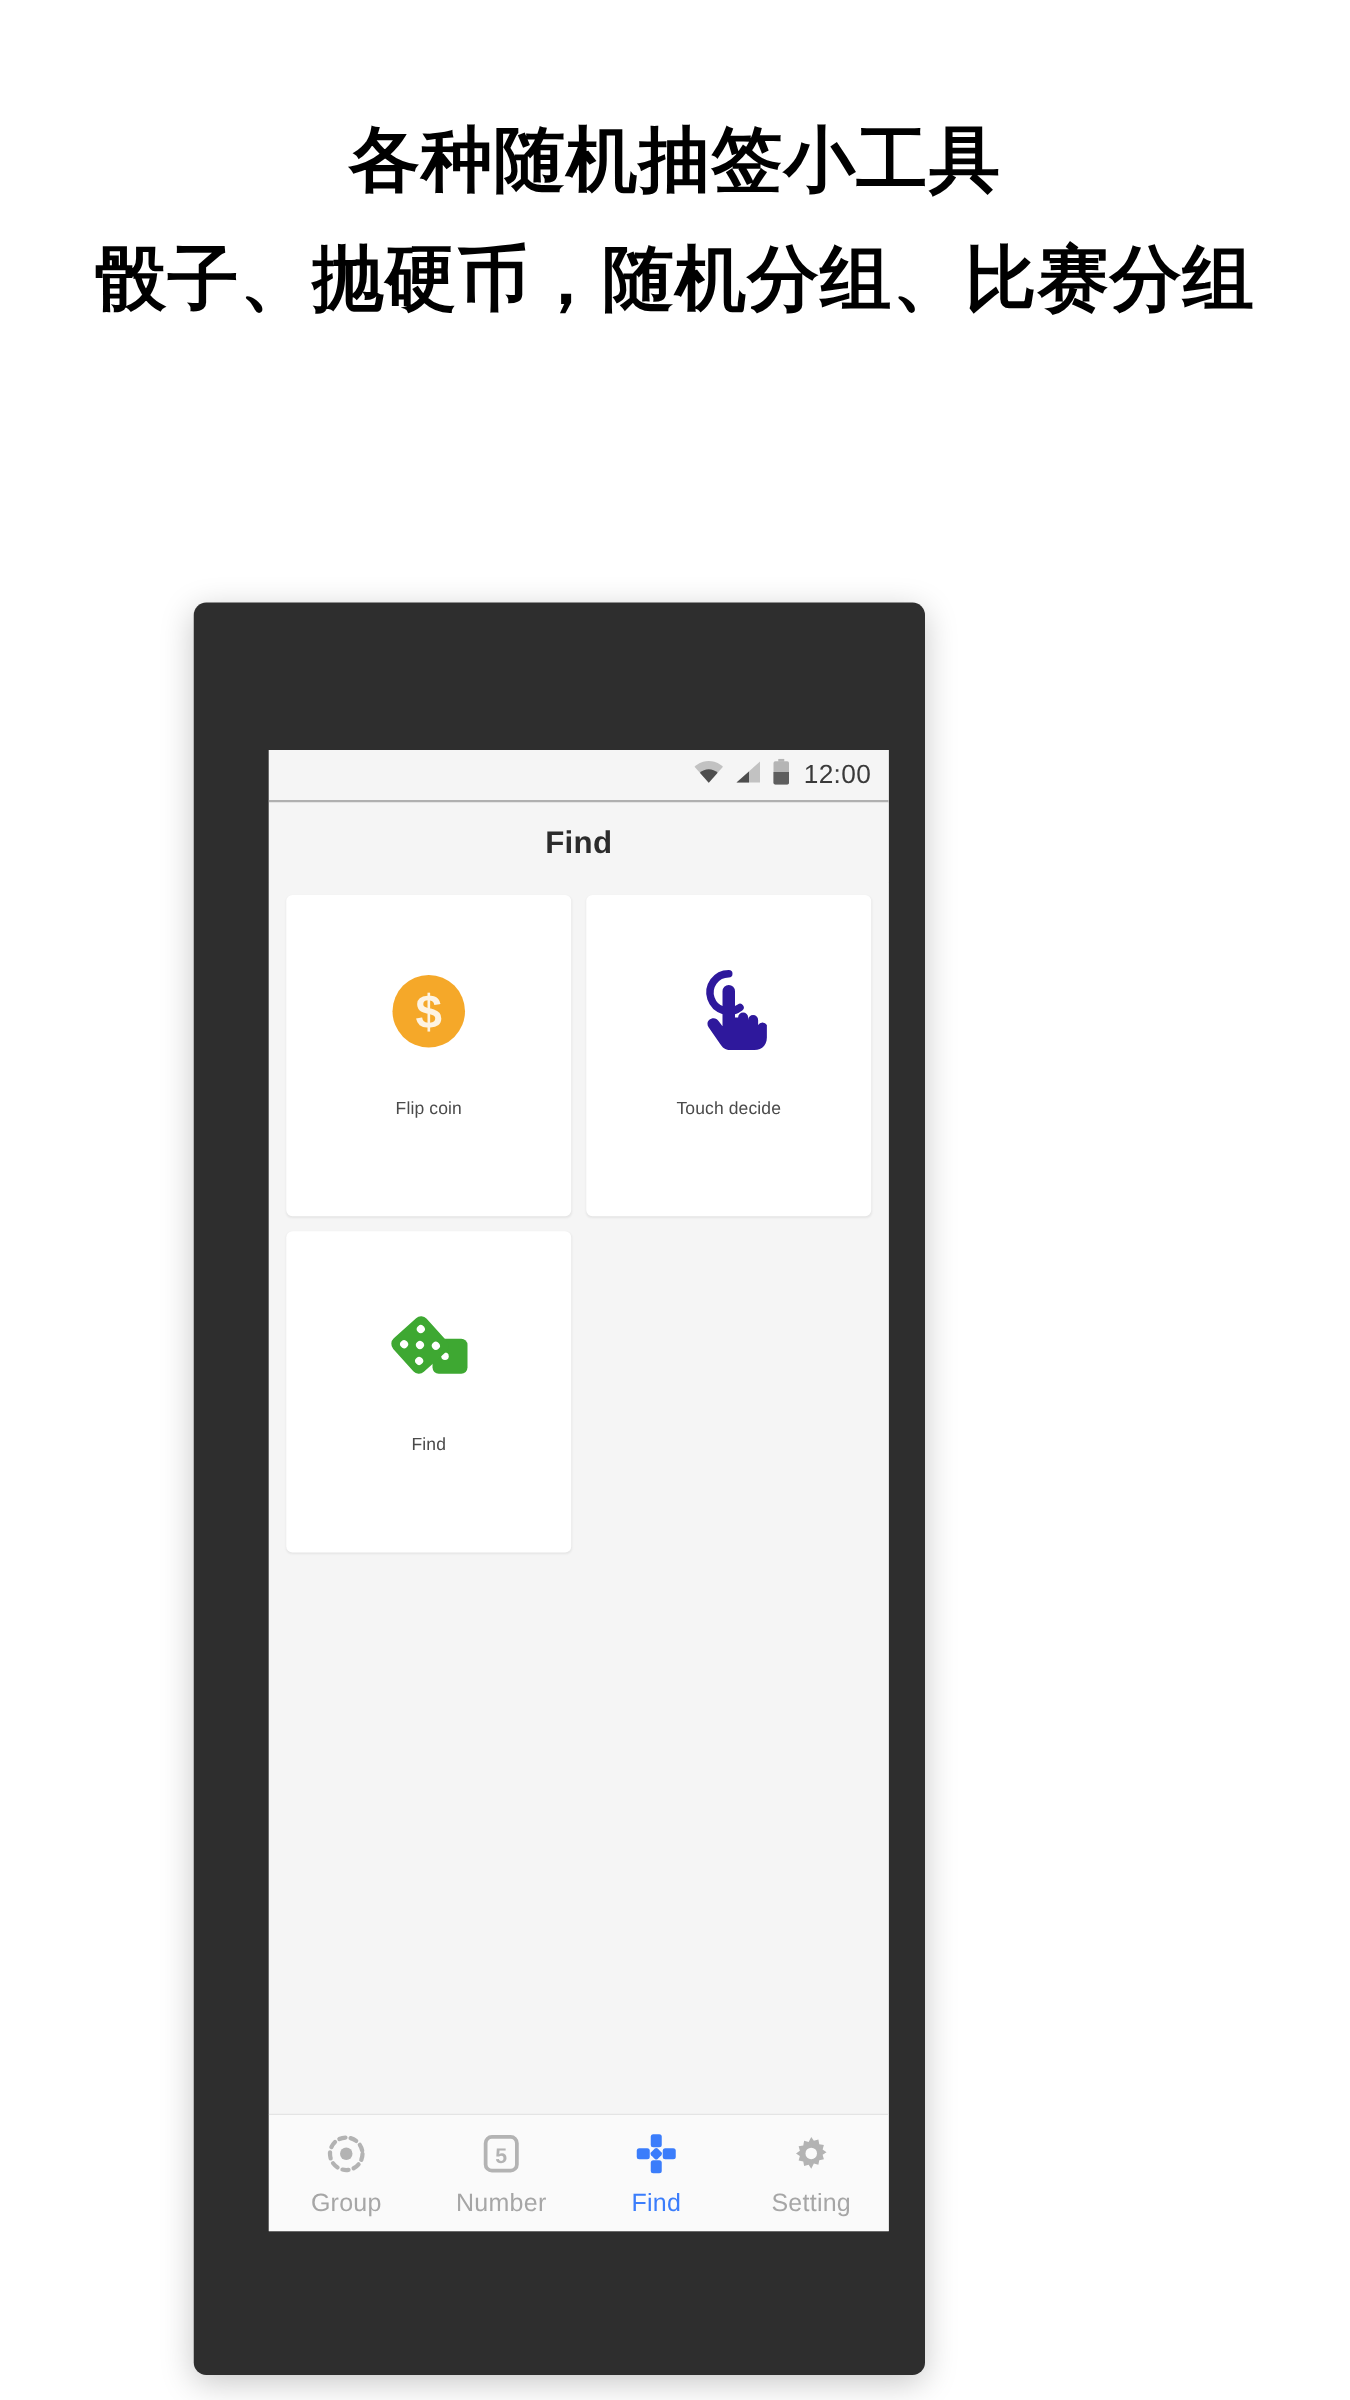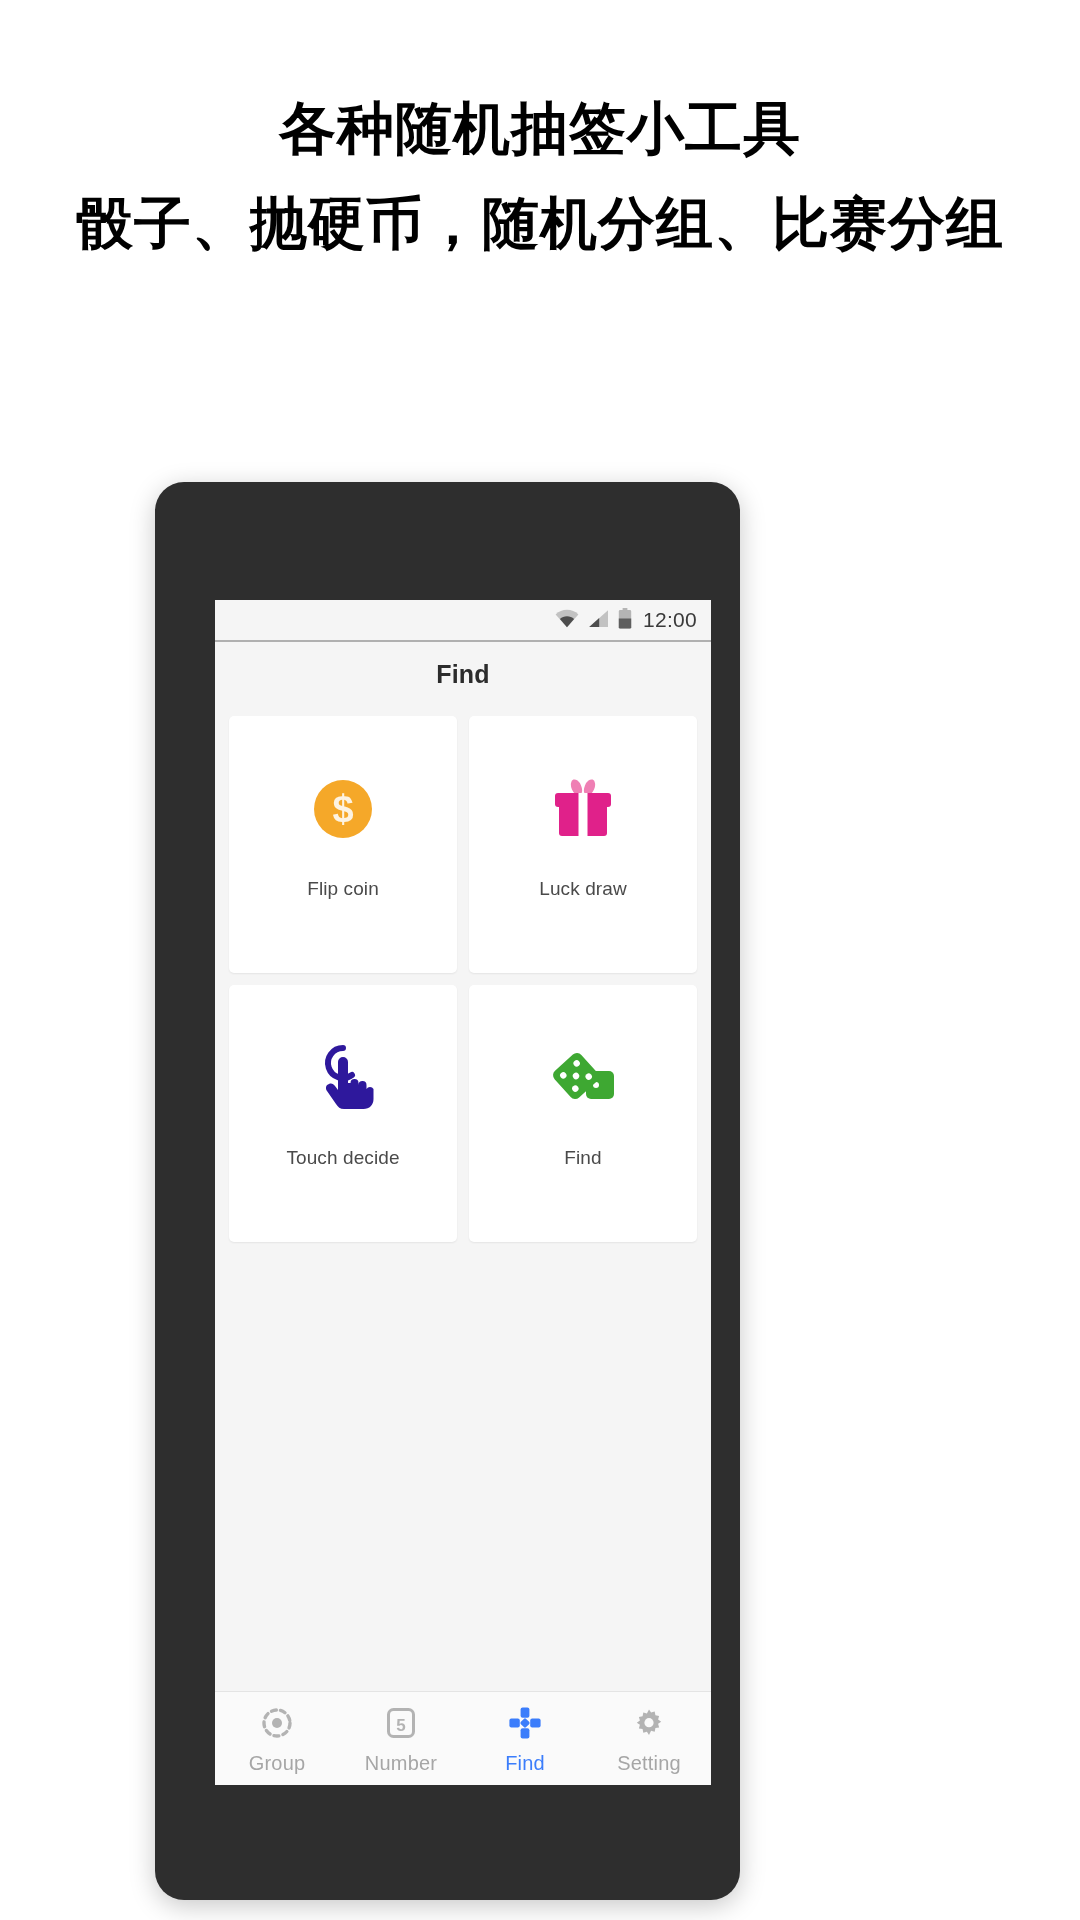--- a/index.html
+++ b/index.html
@@ -44,21 +44,21 @@
   }
 
   
   .phone {
     position: absolute;
     left: 155px;
     top: 482px;
     width: 585px;
     height: 1418px;
     background: #2e2e2e;
-    border-radius: 29px;
+    border-radius: 10px;
     box-shadow: 0 6px 26px rgba(0,0,0,0.22);
   }
 
   .screen {
     position: absolute;
     left: 60px;
     top: 118px;
     width: 496px;
     height: 1185px;
     background: #f5f5f5;
@@ -132,21 +132,21 @@
 
   .card-icon {
     width: 86px;
     height: 86px;
     display: flex;
     align-items: center;
     justify-content: center;
   }
   .card-label {
     margin-top: 26px;
-    font-size: 19px;
+    font-size: 14px;
     color: #4a4a4a;
     letter-spacing: 0.1px;
     text-align: center;
   }
 
   
   .bottomnav {
     flex: 0 0 94px;
     background: #fafafa;
     border-top: 1px solid #e4e4e4;
@@ -221,32 +221,20 @@
         <div class="card">
           <div class="card-icon">
             <svg width="64" height="64" viewBox="0 0 64 64">
               <circle cx="32" cy="32" r="29" fill="#f5a829"></circle>
               <text x="32" y="45" text-anchor="middle" font-family="'Liberation Sans', sans-serif" font-size="38" font-weight="700" fill="#fdf3e2">$</text>
             </svg>
           </div>
           <div class="card-label">Flip coin</div>
         </div>
 
-        <div class="card">
-          <div class="card-icon">
-            <svg width="64" height="62" viewBox="0 0 64 62">
-              <ellipse cx="25.5" cy="9.5" rx="5" ry="8.5" transform="rotate(-22 25.5 9.5)" fill="#ef7fb4"></ellipse>
-              <ellipse cx="38.5" cy="9.5" rx="5" ry="8.5" transform="rotate(22 38.5 9.5)" fill="#ef7fb4"></ellipse>
-              <rect x="4" y="15" width="56" height="14" rx="3" fill="#e0218a"></rect>
-              <path d="M8 29h48v26a3 3 0 0 1-3 3H11a3 3 0 0 1-3-3z" fill="#e0218a"></path>
-              <rect x="27.5" y="15" width="9" height="43" fill="#ffffff"></rect>
-            </svg>
-          </div>
-          <div class="card-label">Luck draw</div>
-        </div>
 
 
         <div class="card">
           <div class="card-icon">
             <svg width="62" height="66" viewBox="0 0 62 66">
               <path d="M31 3a15 15 0 1 0 9 27" fill="none" stroke="#2e189c" stroke-width="6" stroke-linecap="round"></path>
               <path d="M26 17a5 5 0 0 1 10 0v21h2.5a4 4 0 0 1 8 0v2a4 4 0 0 1 8 0v4a4 4 0 0 1 7 0v10c0 6-4 10-10 10H32c-4 0-6-2-8-5l-9-13c-2-3-1-6 2-7 2.5-1 4.5 0 6 2l3 4z" fill="#2e189c"></path>
             </svg>
           </div>
           <div class="card-label">Touch decide</div>

